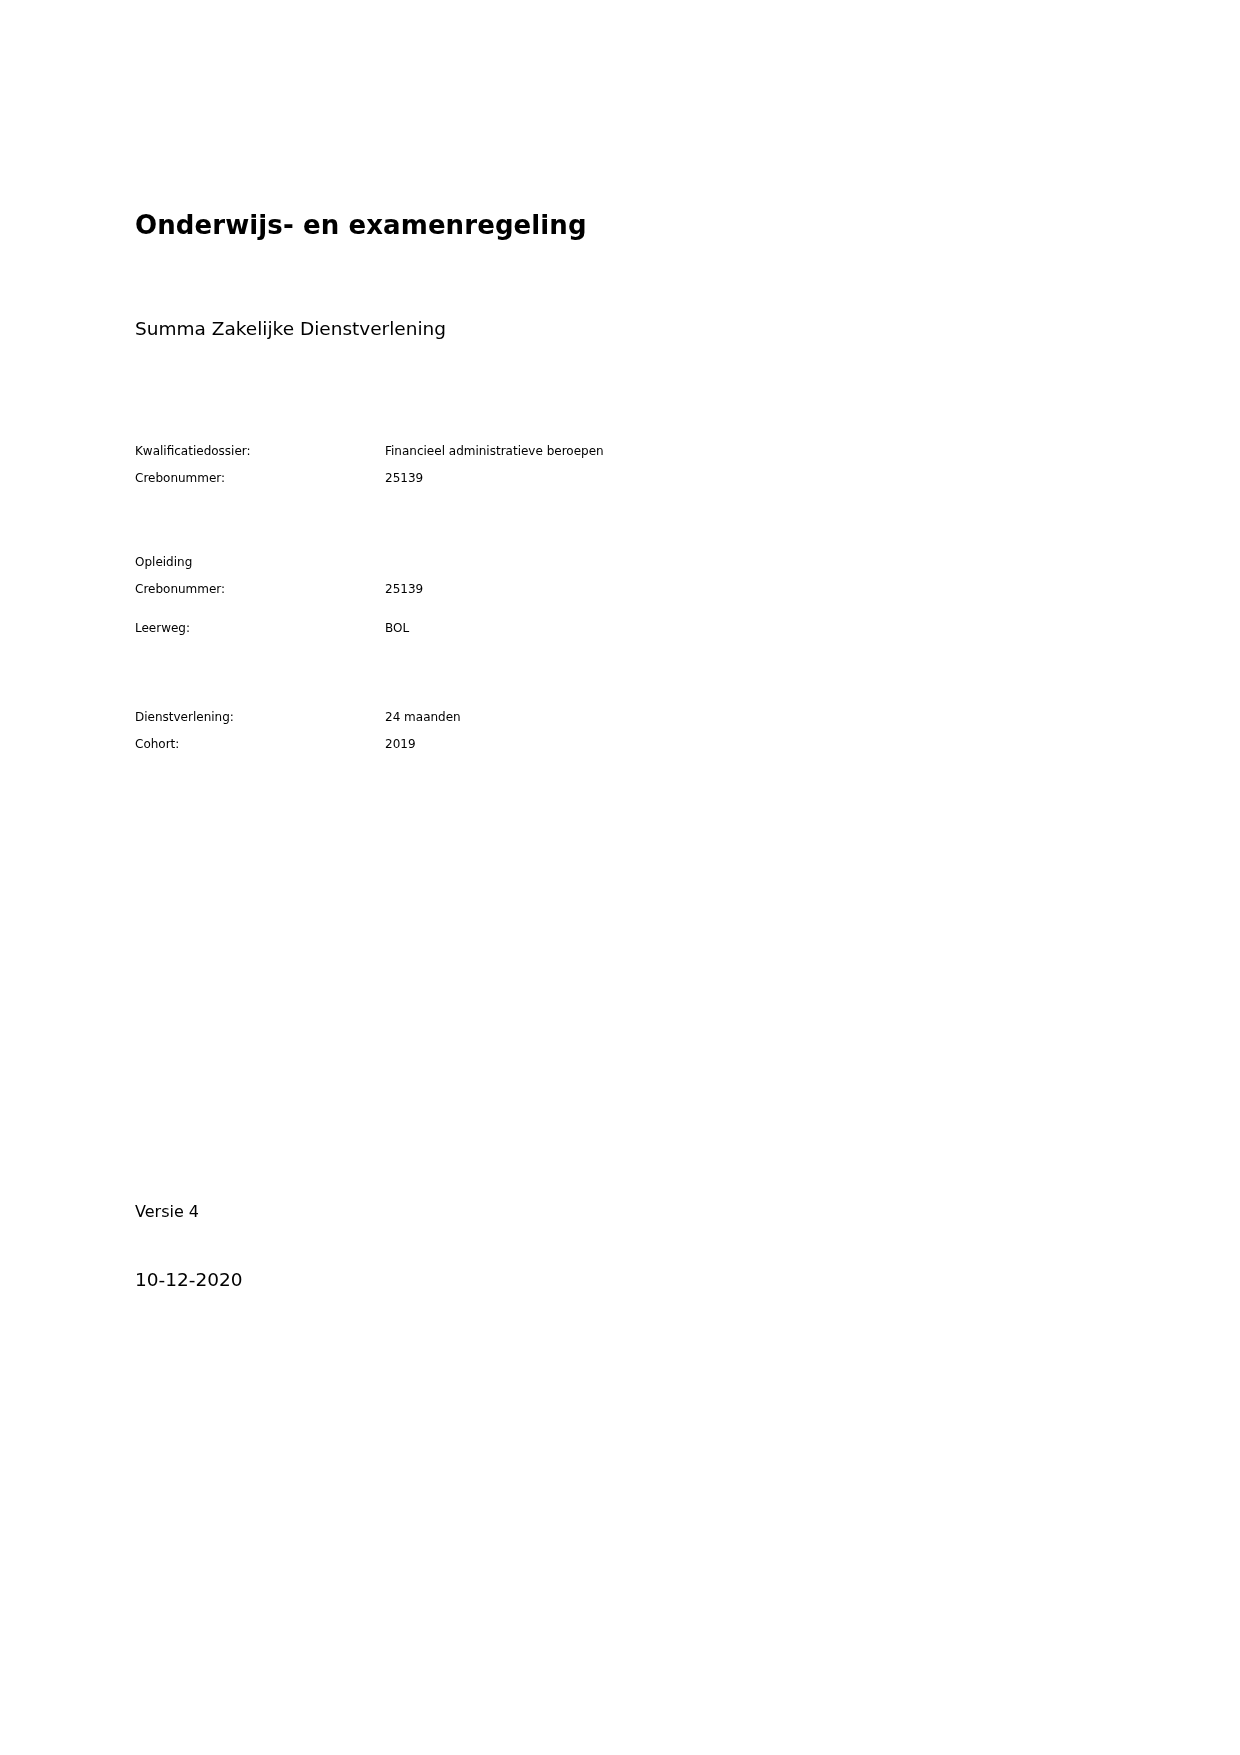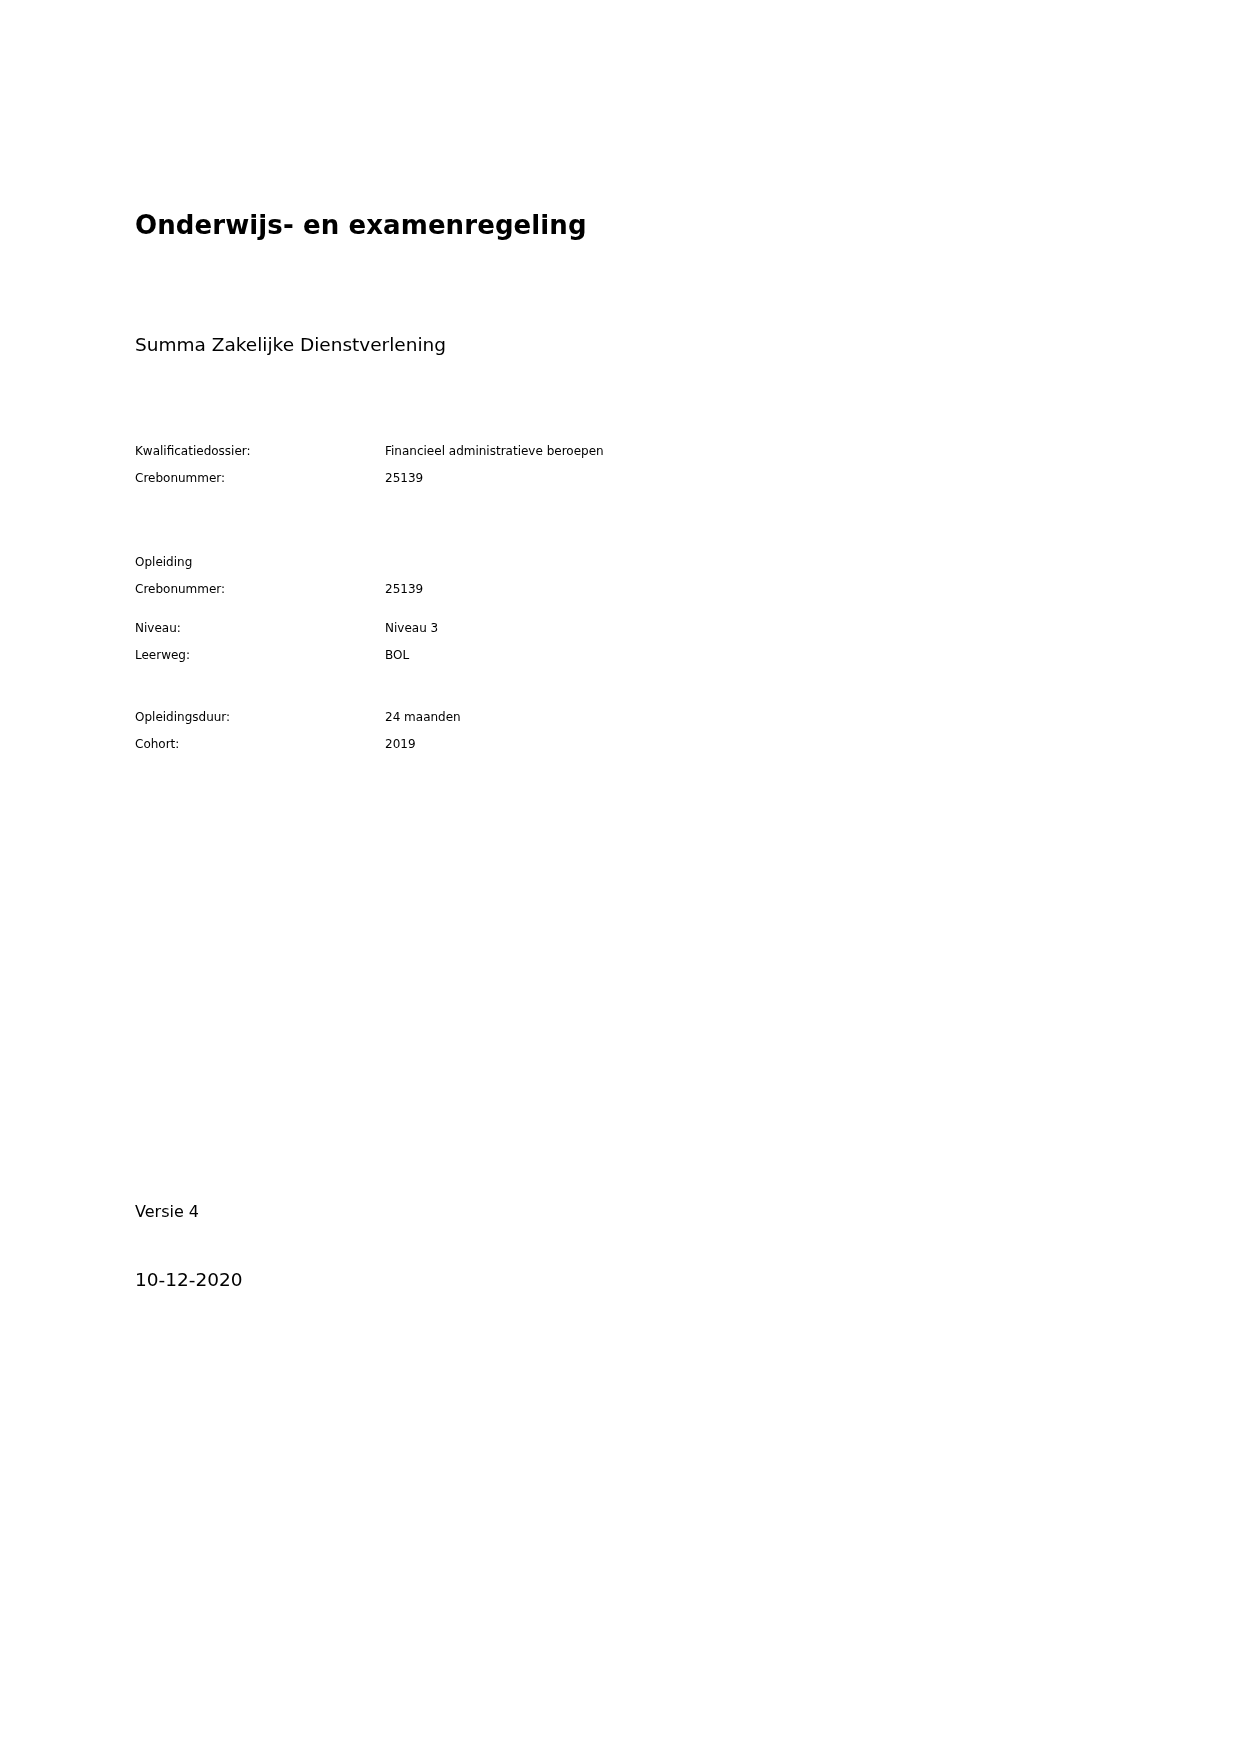--- a/index.html
+++ b/index.html
@@ -40,21 +40,20 @@
     white-space: nowrap;
   }
   .doc-subtitle {
     position: absolute;
     top: 318px;
     left: 0;
     font-size: 18.5px;
     font-weight: normal;
     line-height: 1.2;
     white-space: nowrap;
-    margin-top: 16px;
   }
   .info-block {
     position: absolute;
     left: 0;
   }
   .info-row {
     display: flex;
     line-height: 26.5px;
     font-size: 12px;
   }
@@ -115,32 +114,28 @@
         <div class="info-label">Opleiding</div>
       </div>
       <div class="info-row">
         <div class="info-label">Crebonummer:</div>
         <div class="info-value">25139</div>
       </div>
     </div>
 
     <div class="info-block block-3">
       <div class="info-row">
-        <div class="info-label">Niveau:</div>
-        <div class="info-value">Niveau 3</div>
-      </div>
-      <div class="info-row">
         <div class="info-label">Leerweg:</div>
         <div class="info-value">BOL</div>
       </div>
     </div>
 
     <div class="info-block block-4">
       <div class="info-row">
-        <div class="info-label">Opleidingsduur:</div>
+        <div class="info-label">Dienstverlening:</div>
         <div class="info-value">24 maanden</div>
       </div>
       <div class="info-row">
         <div class="info-label">Cohort:</div>
         <div class="info-value">2019</div>
       </div>
     </div>
 
     <div class="footer-version">Versie 4</div>
 

